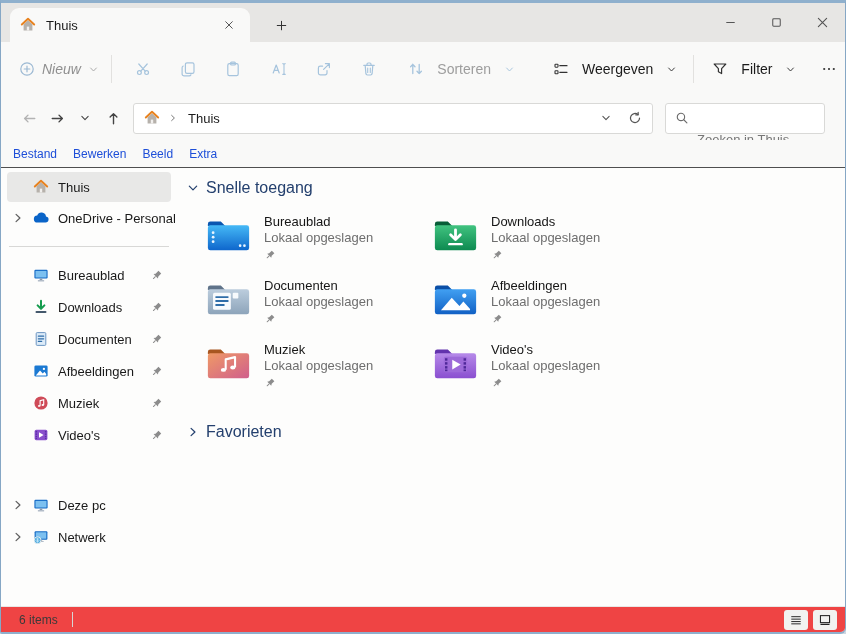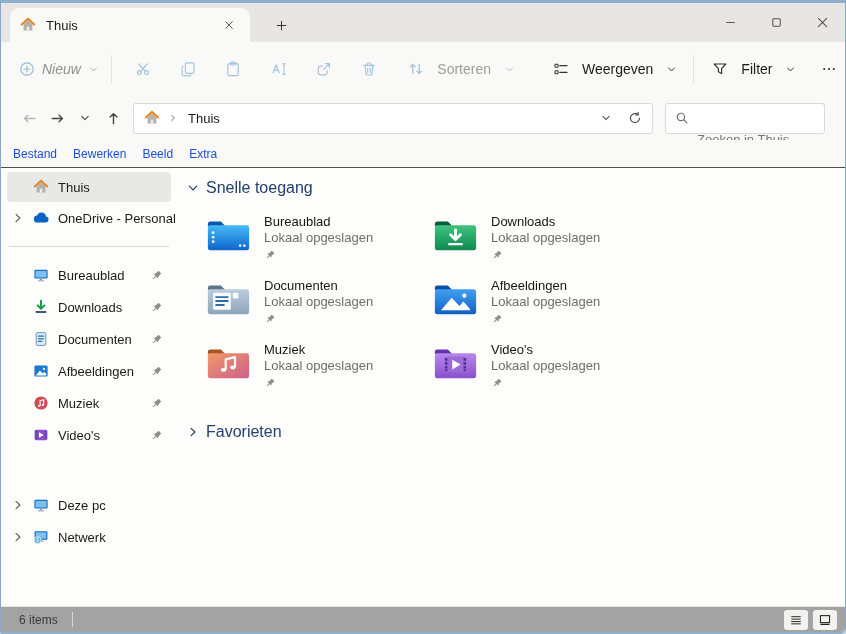--- a/index.html
+++ b/index.html
@@ -84,21 +84,21 @@
   .sec-head .c{ width:14px; height:14px; }
   .grid{ margin:16px 0 0 20px; display:grid; grid-template-columns:227px 227px; grid-auto-rows:64px; }
   .tile{ display:flex; gap:13px; align-items:flex-start; }
   .t-ico{ width:45px; height:36px; flex:none; margin-top:2px; }
   .t-name{ font-size:13px; color:#161616; line-height:16px; }
   .t-sub{ font-size:13px; color:#6e6e6e; line-height:16px; }
   .t-pin{ width:12px; height:12px; color:#8c8c8c; margin-top:3px; }
   .fav-head{ margin-top:16px; margin-left:0; }
 
   
-  .statusbar{ height:26px; background:#a3a3a3; border-top:1px solid #e8e8e6; display:flex; align-items:center;
+  .statusbar{ height:26px; background:#ef4444; border-top:1px solid #e8e8e6; display:flex; align-items:center;
               padding:0 8px 0 18px; flex:none; }
   .st-count{ font-size:12px; color:#3a3a3a; }
   .st-div{ width:1px; height:15px; background:#d6d6d4; margin-left:14px; }
   .st-views{ margin-left:auto; display:flex; gap:5px; }
   .st-btn{ width:24px; height:20px; display:flex; align-items:center; justify-content:center; color:#222; background:#f2f2f0; border-radius:3px; }
 
   svg{ display:block; }
   .i10{width:10px;height:10px}.i11{width:11px;height:11px}.i12{width:12px;height:12px}
   .i13{width:13px;height:13px}.i14{width:14px;height:14px}.i15{width:15px;height:15px}
   .i16{width:16px;height:16px}

